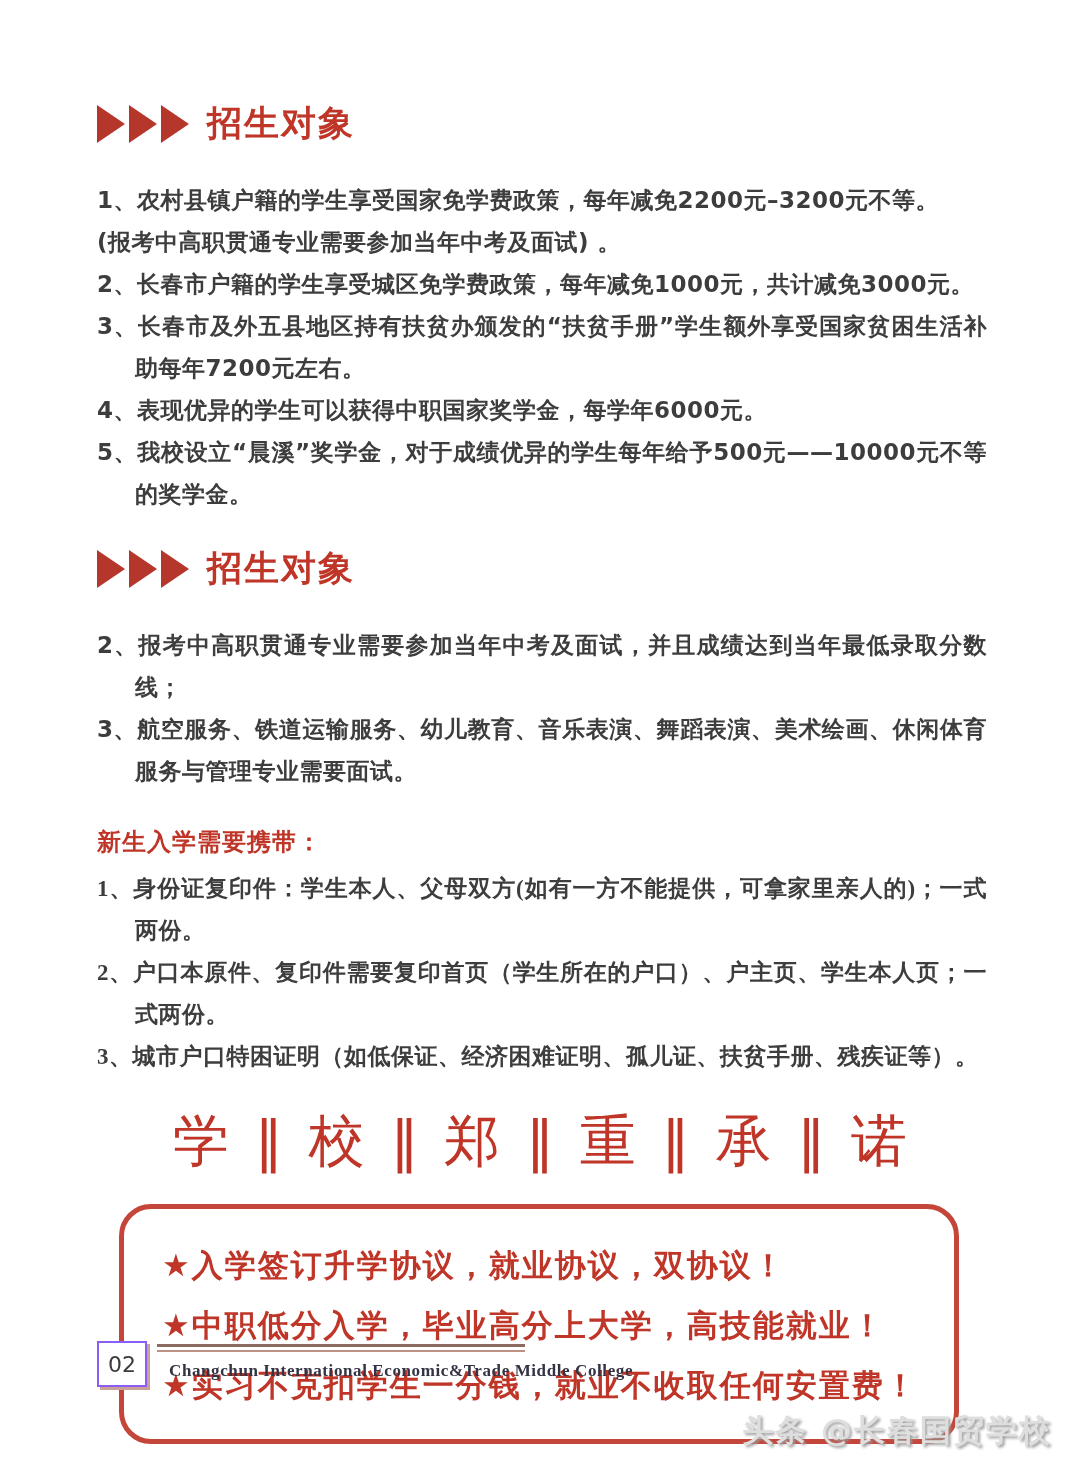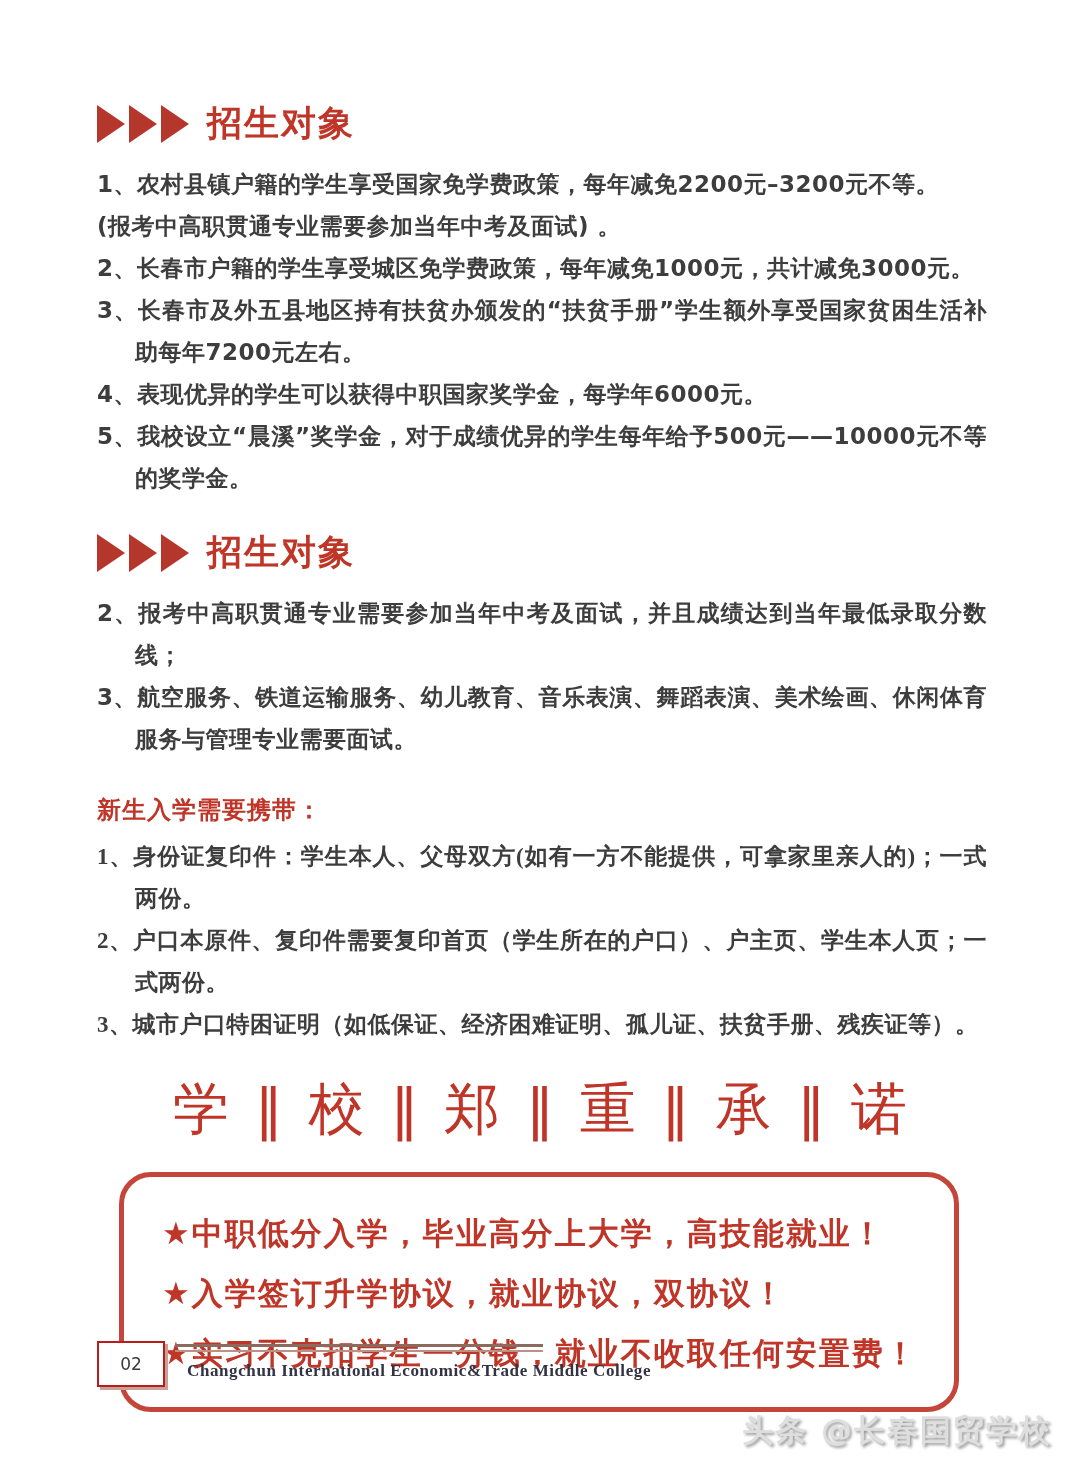--- a/index.html
+++ b/index.html
@@ -30,21 +30,21 @@
     border-left: 28px solid #b5372c;
     margin-right: 4px;
   }
   .section-title {
     margin-left: 14px;
     font-size: 35px;
     font-weight: bold;
     color: #bf3527;
     letter-spacing: 2px;
   }
-  .paras { margin-top: 16px; }
+  .paras { margin-top: 32px; }
   .para {
     font-size: 23px;
     line-height: 42px;
     font-weight: 600;
     color: #3d3d3d;
     letter-spacing: 0.5px;
     text-align: justify;
     padding-left: 38px;
     text-indent: -38px;
   }
@@ -82,28 +82,28 @@
     white-space: nowrap;
   }
   .footer {
     position: absolute;
     left: 97px;
     top: 1341px;
     display: flex;
     align-items: flex-start;
   }
   .page-box {
-    width: 68px;
+    width: 50px;
     height: 46px;
-    border: 2px solid #b91c1c;
+    border: 2px solid #8b5cf6;
     box-shadow: 3px 3px 0 #c9a196;
     display: flex;
     align-items: center;
     justify-content: center;
-    font-size: 17px;
+    font-size: 22px;
     color: #3b3b3b;
     background: #fff;
   }
   .footer-right { margin-left: 10px; }
   .double-line {
     width: 368px;
     height: 8px;
     margin-top: 3px;
     border-top: 3px solid #8d6a5e;
     border-bottom: 2px solid #bb9184;
@@ -166,22 +166,22 @@
     <div class="paras">
       <p class="para">1、身份证复印件：学生本人、父母双方(如有一方不能提供，可拿家里亲人的)；一式两份。</p>
       <p class="para">2、户口本原件、复印件需要复印首页（学生所在的户口）、户主页、学生本人页；一式两份。</p>
       <p class="para">3、城市户口特困证明（如低保证、经济困难证明、孤儿证、扶贫手册、残疾证等）。</p>
     </div>
   </div>
 
   <div class="promise-title">学 ‖ 校 ‖ 郑 ‖ 重 ‖ 承 ‖ 诺</div>
 
   <div class="promise-box">
+    <div class="promise-item">★入学签订升学协议，就业协议，双协议！</div>
     <div class="promise-item">★中职低分入学，毕业高分上大学，高技能就业！</div>
-    <div class="promise-item">★入学签订升学协议，就业协议，双协议！</div>
     <div class="promise-item">★实习不克扣学生一分钱，就业不收取任何安置费！</div>
 
   </div>
 
 </div>
 
 <div class="footer">
   <div class="page-box">02</div>
   <div class="footer-right">
     <div class="double-line"></div>

